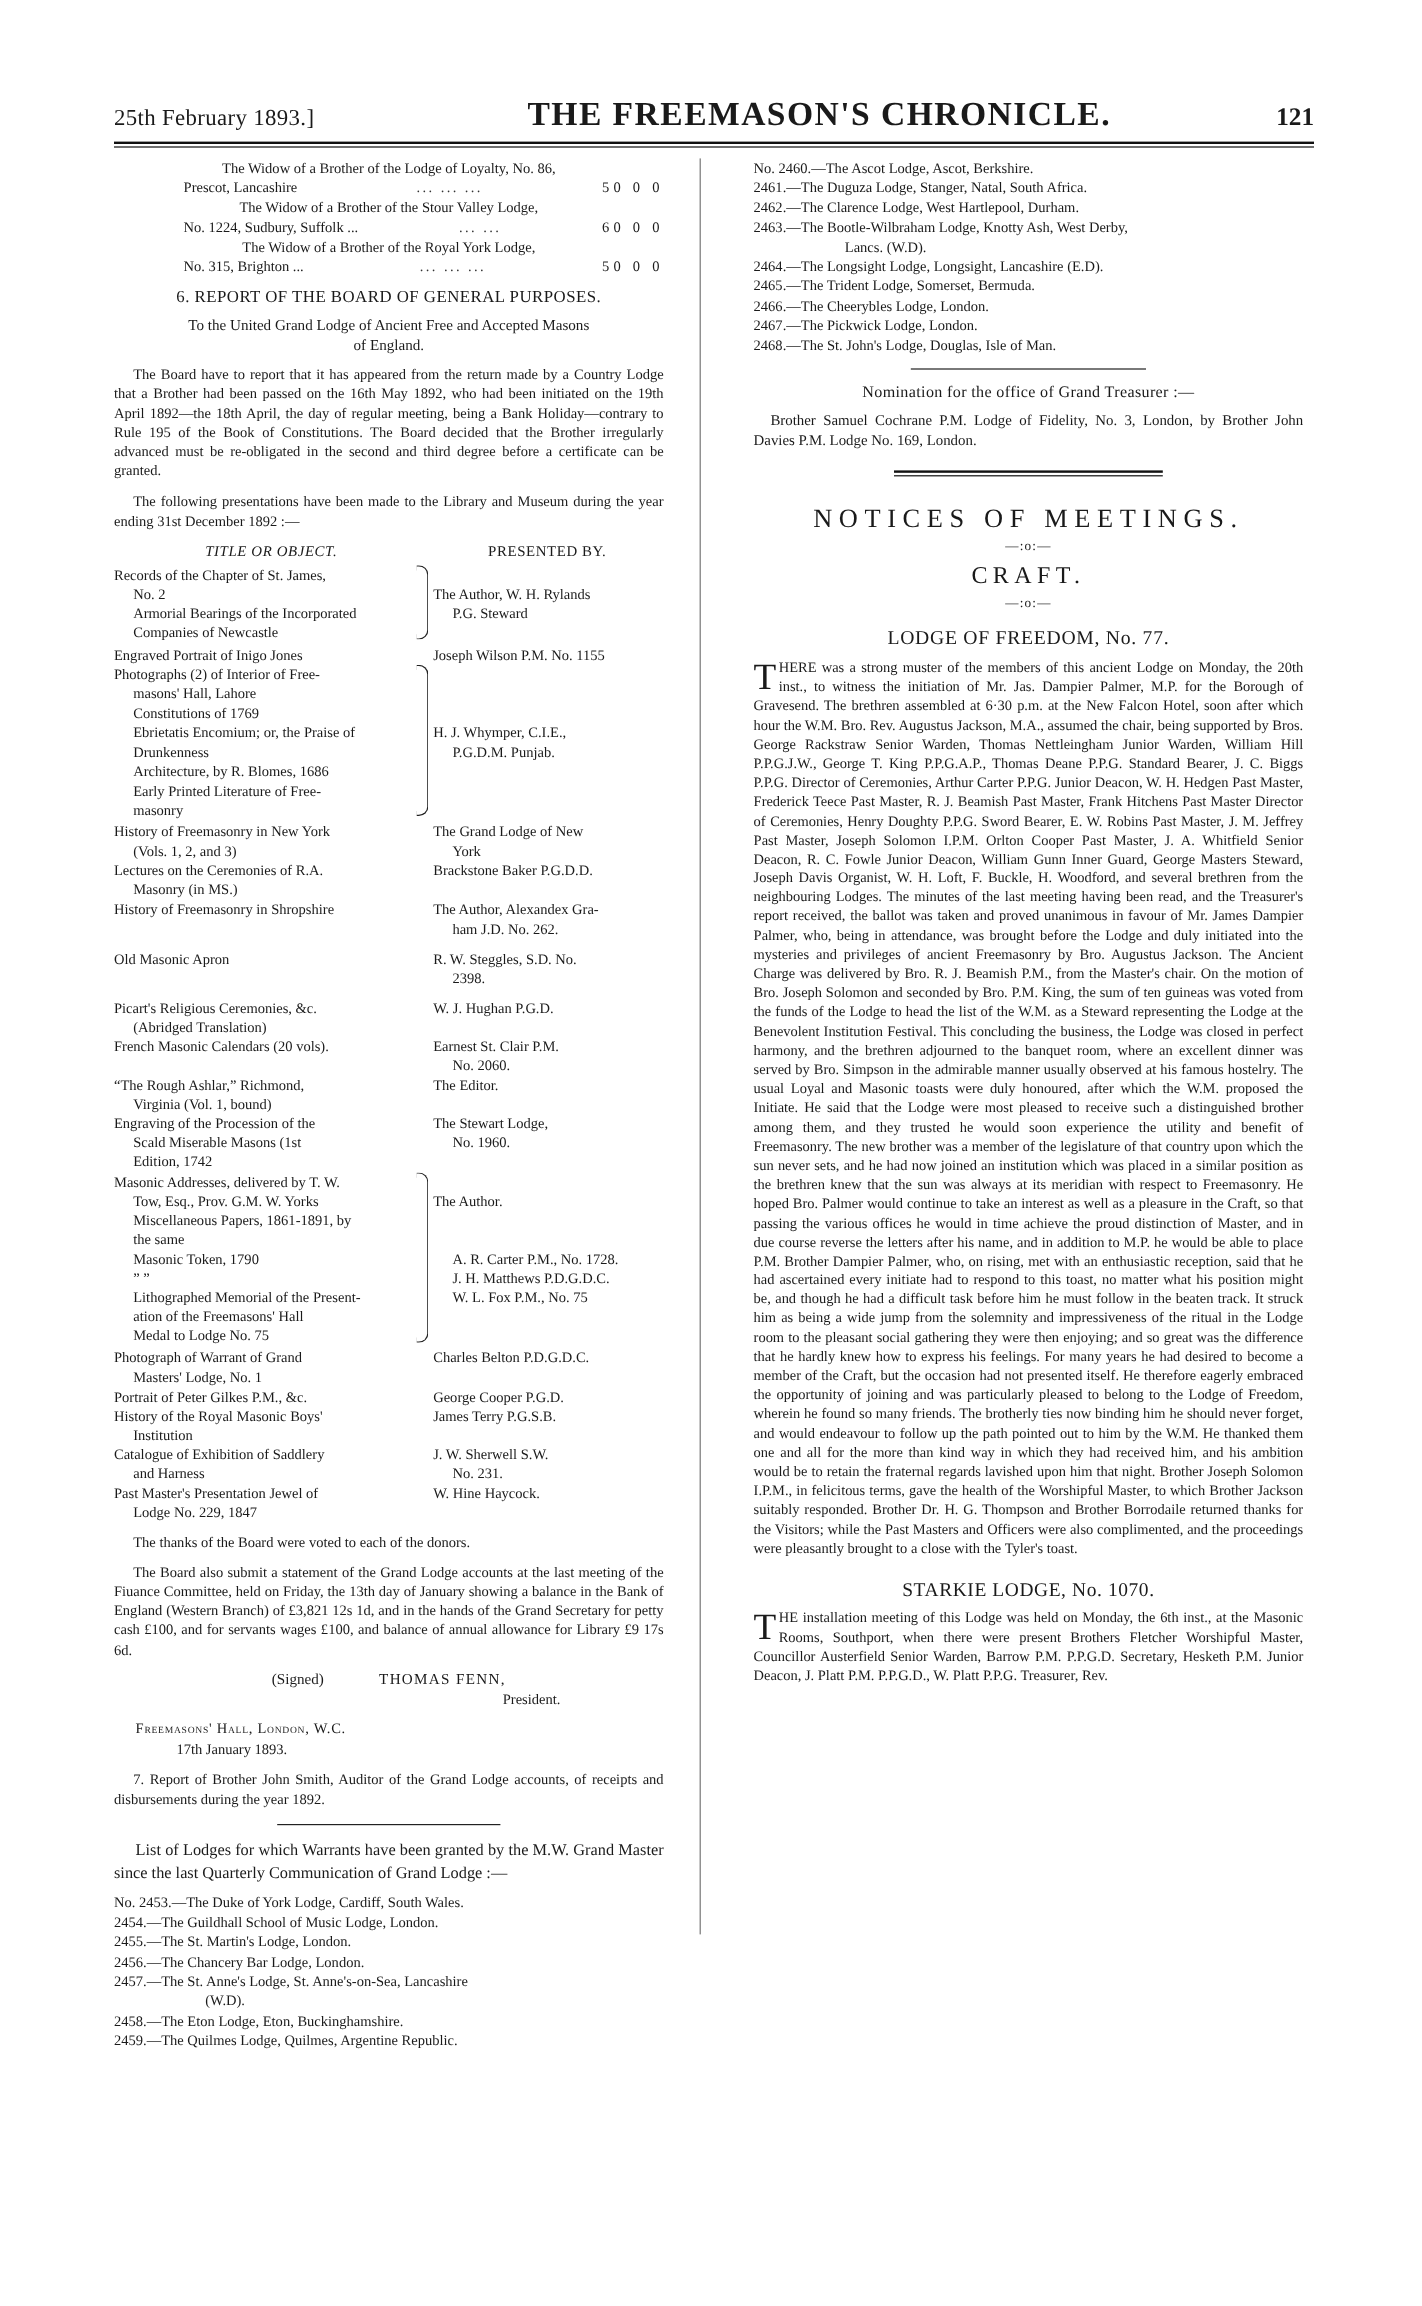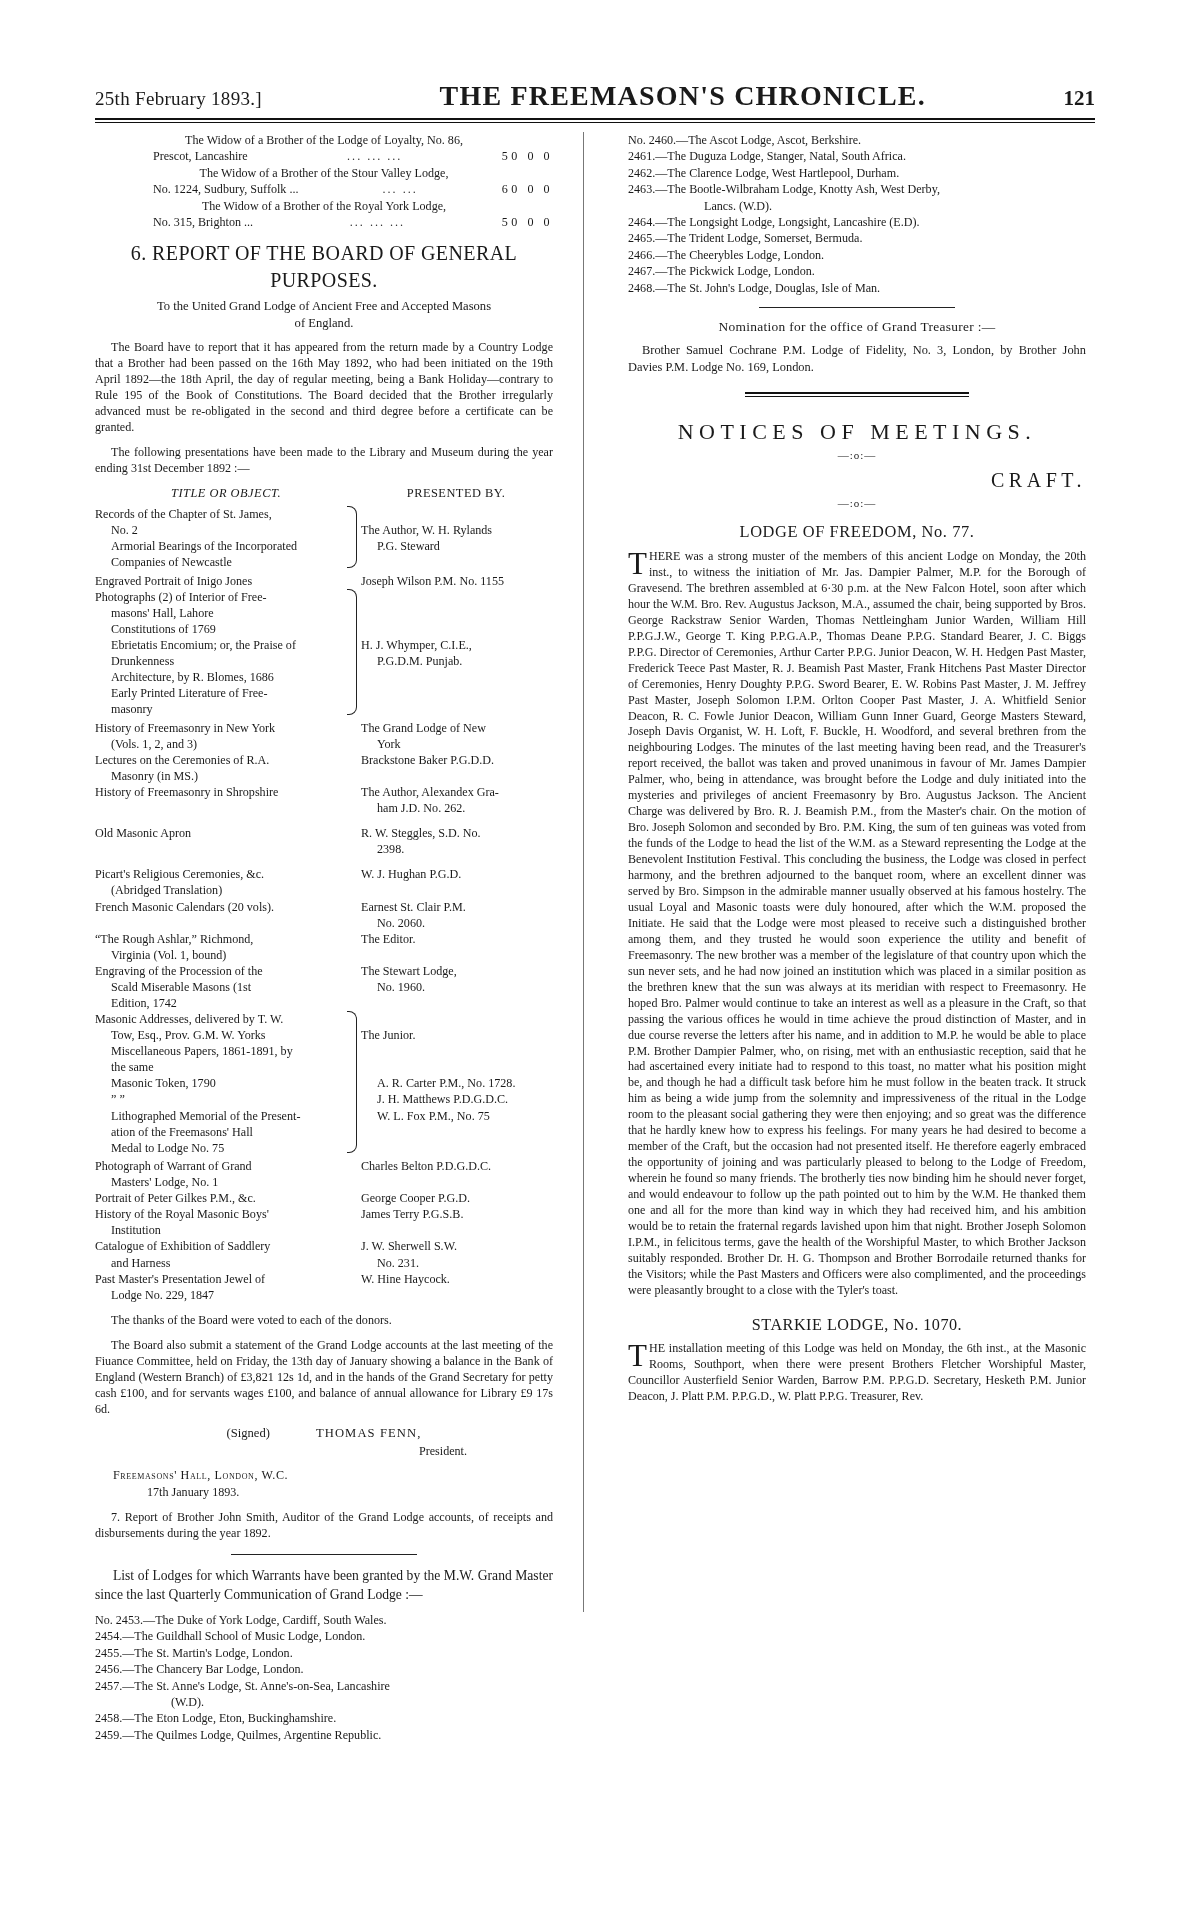--- a/index.html
+++ b/index.html
@@ -105,21 +105,21 @@
   }
   .widow-amt {
     white-space: nowrap;
     font-variant-numeric: tabular-nums;
     letter-spacing: 3.5px;
   }
 
   
   .h-num {
     text-align: center;
-    font-size: 20px;
+    font-size: 14px;
     letter-spacing: .4px;
     margin: 10px 0 4px 0;
   }
   .addressee {
     text-align: center;
     font-size: 12.6px;
     line-height: 1.35;
     margin-bottom: 7px;
   }
 
@@ -213,21 +213,21 @@
   .nom-body { font-size: 12.4px; line-height: 1.38; text-indent: 14px; }
 
   .sec-title {
     text-align: center;
     font-size: 22px;
     letter-spacing: 5.5px;
     margin: 10px 0 2px 0;
     font-weight: normal;
   }
   .sub-title {
-    text-align: right;
+    text-align: center;
     font-size: 20px;
     letter-spacing: 4.5px;
     margin: 4px 0 2px 0;
     font-weight: normal;
   }
   .orn {
     text-align: center;
     font-size: 11px;
     letter-spacing: 1px;
     margin: 2px 0;
@@ -455,21 +455,21 @@
             <div class="sub">the same</div>
             <div class="sub">Masonic Token, 1790</div>
             <div class="sub">”                    ”</div>
             <div class="sub">Lithographed Memorial of the Present-</div>
             <div class="sub">ation  of  the  Freemasons'  Hall</div>
             <div class="sub">Medal to Lodge No. 75</div>
           </div>
           <div class="pres-brace"><span style="display:inline-block;width:9px;height:140px;border:1px solid #222;border-right:none;border-radius:8px 0 0 8px;transform:scaleX(-1);"></span></div>
           <div class="pres-by">
             <div>&nbsp;</div>
-            <div class="">The Junior.</div>
+            <div class="">The Author.</div>
             <div class="sub">&nbsp;</div>
             <div class="sub">&nbsp;</div>
             <div class="sub">A. R. Carter P.M., No. 1728.</div>
             <div class="sub">J. H. Matthews P.D.G.D.C.</div>
             <div class="sub">W. L. Fox P.M., No. 75</div>
           </div>
         </div>
         <div class="pres-row">
           <div class="pres-title">
             <div class="">Photograph of Warrant of Grand</div>

